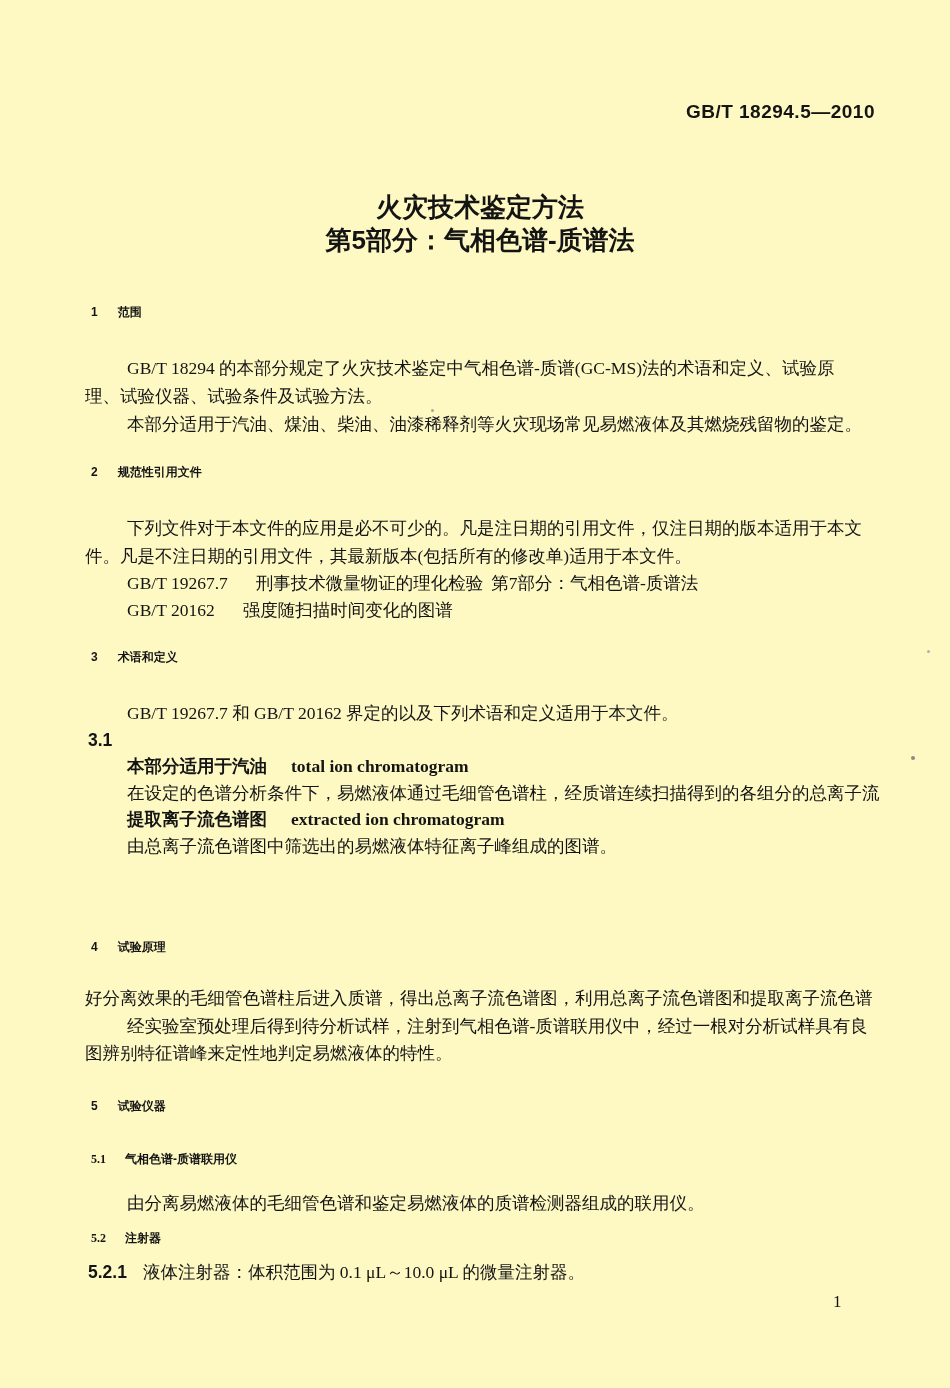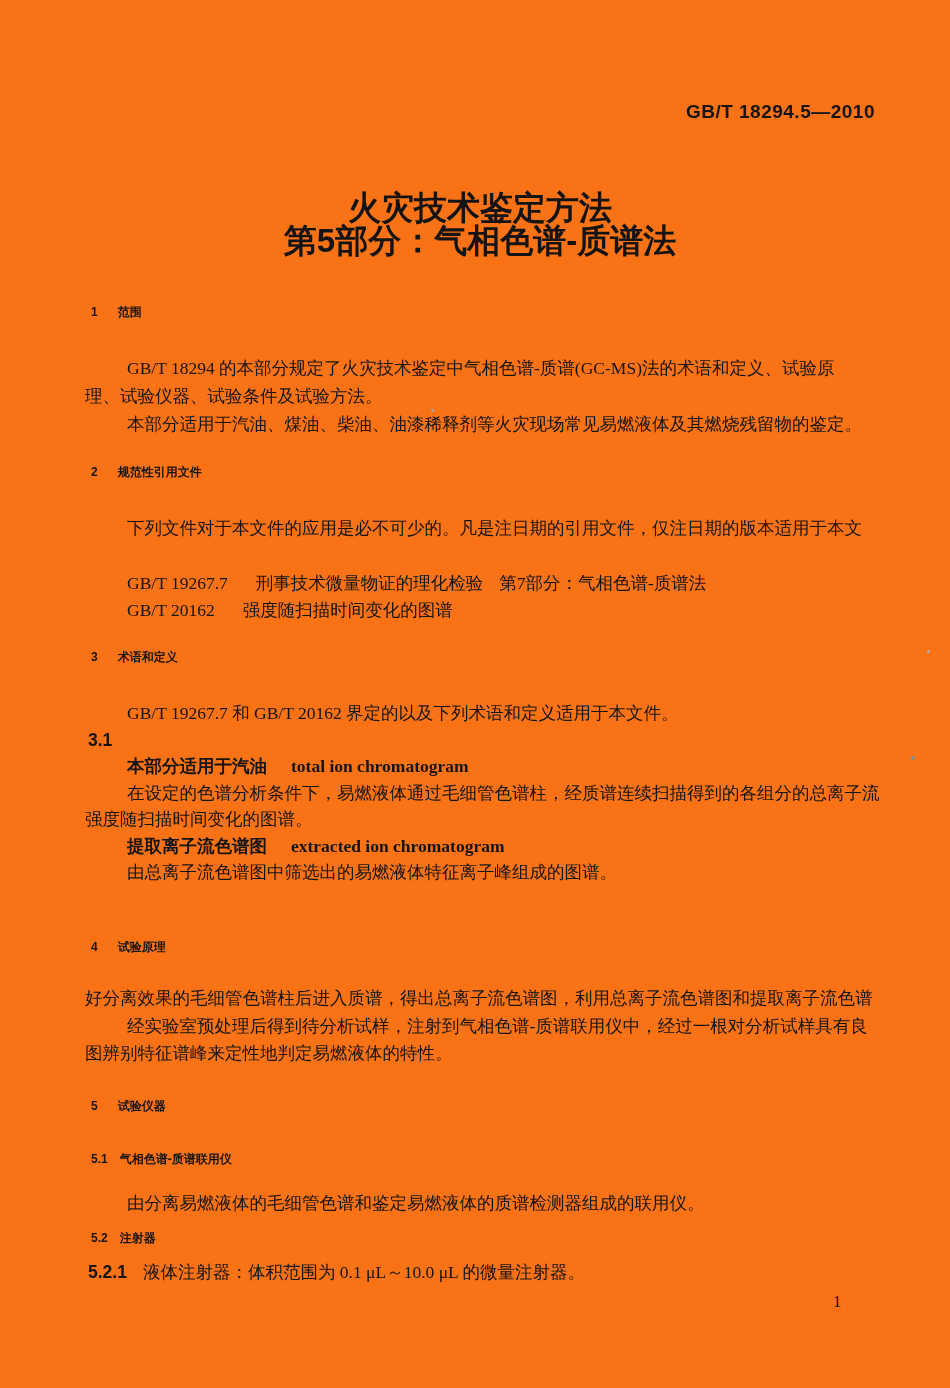--- a/index.html
+++ b/index.html
@@ -1,21 +1,21 @@
 <!DOCTYPE html>
 <html lang="zh"><head>
 <meta charset="utf-8">
 <style>
   html, body { margin: 0; padding: 0; }
   body { background: #ffffff; }
   .page {
     position: relative;
     width: 950px;
     height: 1388px;
-    background: #f97316;
+    background: #fef9c3;
     color: #141414;
     font-family: "Liberation Serif", serif;
     font-size: 17.5px;
     overflow: hidden;
   }
   .header-code {
     position: absolute;
     top: 101px;
     right: 75px;
     font-family: "Liberation Sans", sans-serif;
@@ -24,48 +24,48 @@
     letter-spacing: 0.5px;
   }
   .doc-title {
     position: absolute;
     top: 191px;
     left: 85px;
     width: 790px;
     text-align: center;
     font-family: "Liberation Sans", sans-serif;
     font-weight: 700;
-    font-size: 33px;
+    font-size: 26px;
     line-height: 33px;
   }
   .block { position: absolute; left: 85px; width: 820px; }
   .heading {
     font-family: "Liberation Sans", sans-serif;
     font-weight: 700;
     font-size: 12px;
     white-space: nowrap;
     padding-left: 6px;
   }
   .heading .h-num { display: inline-block; margin-right: 20px; }
-  .heading .h-num-sub { display: inline-block; margin-right: 12px; }
+  .heading .h-num-sub { display: inline-block; margin-right: 19px; font-family: Liberation Serif, serif; }
   .ln { white-space: nowrap; line-height: 28px; }
   .ln-t { white-space: nowrap; line-height: 26.5px; }
   .ind { padding-left: 42px; }
   .clause-num {
     font-family: "Liberation Sans", sans-serif;
     font-weight: 700;
     padding-left: 3px;
   }
   .term-line .term-zh {
     font-family: "Liberation Sans", sans-serif;
     font-weight: 700;
     margin-right: 24px;
   }
   .term-line .term-en { font-weight: 700; }
-  .ref-line .ref-title { margin-right: 16px; }
+  .ref-line .ref-title { margin-right: 8px; }
   .clause-line .clause-num-inline {
     font-family: "Liberation Sans", sans-serif;
     font-weight: 700;
     display: inline-block;
     margin-right: 16px;
     padding-left: 3px;
   }
   .page-number {
     position: absolute;
     top: 1292px;
@@ -97,41 +97,41 @@
     <div class="ln ind">GB/T 18294 的本部分规定了火灾技术鉴定中气相色谱-质谱(GC-MS)法的术语和定义、试验原</div>
     <div class="ln">理、试验仪器、试验条件及试验方法。</div>
     <div class="ln ind">本部分适用于汽油、煤油、柴油、油漆稀释剂等火灾现场常见易燃液体及其燃烧残留物的鉴定。</div>
   </div>
 
   <div class="block heading" style="top:464px;">
     <span class="h-num">2</span><span>规范性引用文件</span>
   </div>
   <div class="block" style="top:514px;">
     <div class="ln ind">下列文件对于本文件的应用是必不可少的。凡是注日期的引用文件，仅注日期的版本适用于本文</div>
+    <div class="ln">件。凡是不注日期的引用文件，其最新版本(包括所有的修改单)适用于本文件。</div>
   </div>
   <div class="block" style="top:570px;">
     <div class="ln ref-line" style="line-height:27px;">
       <span class="ind" style="padding-left:42px; margin-right:28px;text-align:right;">GB/T 19267.7</span><span class="ref-title">刑事技术微量物证的理化检验</span><span>第7部分：气相色谱-质谱法</span>
     </div>
     <div class="ln ref-line" style="line-height:27px;">
       <span class="ind" style="padding-left:42px; margin-right:28px;">GB/T 20162</span><span>强度随扫描时间变化的图谱</span>
     </div>
   </div>
 
   <div class="block heading" style="top:649px;">
     <span class="h-num">3</span><span>术语和定义</span>
   </div>
   <div class="block" style="top:700px;">
     <div class="ln-t ind">GB/T 19267.7 和 GB/T 20162 界定的以及下列术语和定义适用于本文件。</div>
     <div class="ln-t clause-num">3.1</div>
     <div class="ln-t ind term-line">
       <span class="term-zh">本部分适用于汽油</span><span class="term-en">total ion chromatogram</span>
     </div>
     <div class="ln-t ind">在设定的色谱分析条件下，易燃液体通过毛细管色谱柱，经质谱连续扫描得到的各组分的总离子流</div>
-    <div class="ln-t">强度随扫描时间变化的图谱。</div>
     <div class="ln-t ind term-line">
       <span class="term-zh">提取离子流色谱图</span><span class="term-en">extracted ion chromatogram</span>
     </div>
     <div class="ln-t ind">由总离子流色谱图中筛选出的易燃液体特征离子峰组成的图谱。</div>
   </div>
 
   <div class="block heading" style="top:939px;">
     <span class="h-num">4</span><span>试验原理</span>
   </div>
   <div class="block" style="top:985px;">

